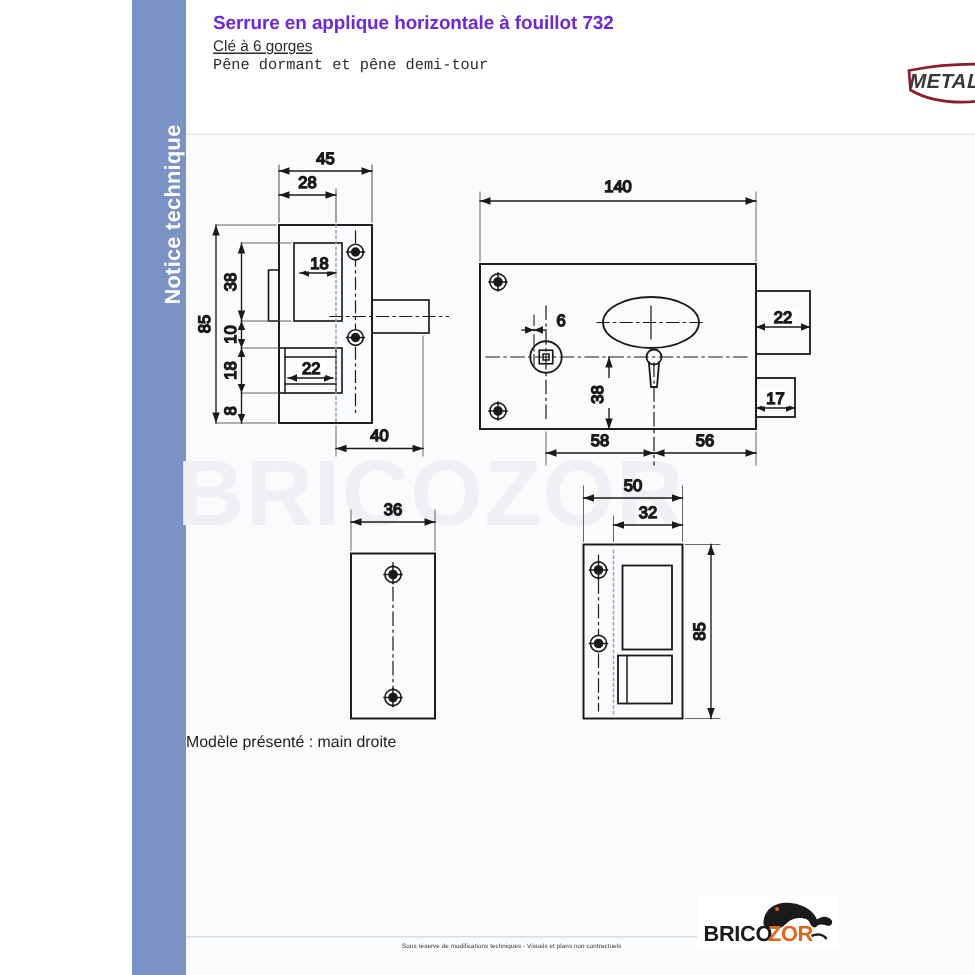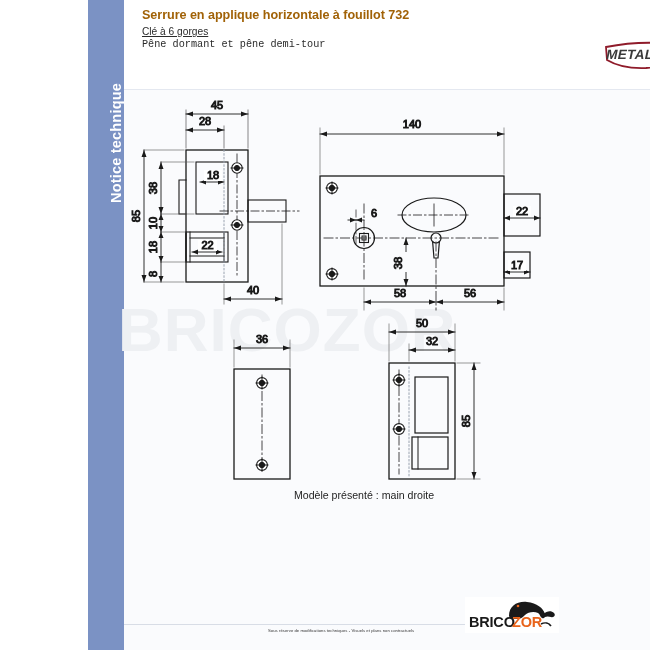--- a/index.html
+++ b/index.html
@@ -48,21 +48,21 @@
   }
   
   #header {
     position: absolute;
     left: 124px; top: 0;
     width: 526px; height: 90px;
     background: #ffffff;
   }
   #doc-title {
     position: absolute; left: 18px; top: 8px;
-    font-size: 12.6px; font-weight: bold; color: #a16207;
+    font-size: 12.6px; font-weight: bold; color: #6d28d9;
     letter-spacing: -.05px;
   }
   #doc-sub1 {
     position: absolute; left: 18px; top: 26px;
     font-size: 10.2px; color: #2b2b2b; text-decoration: underline;
   }
   #doc-sub2 {
     position: absolute; left: 18px; top: 39px;
     font-size: 10.2px; color: #2b2b2b; font-family: Liberation Mono, monospace;
   }
@@ -93,21 +93,21 @@
   #drawings {
     position: absolute;
     left: 124px; top: 92px;
     width: 526px; height: 430px;
   }
   .cap { font-family: "Liberation Sans", sans-serif; font-size: 11px; fill: #1a1a1a; }
   
   #model-caption {
     position: absolute;
     left: 124px; top: 489px; width: 480px;
-    text-align: center;
+    text-align: left;
     font-size: 10.6px; color: #1e1e1e;
   }
   
   #footer-rule {
     position: absolute; left: 124px; top: 624px;
     width: 406px; height: 1px; background: #d8dde6;
   }
   #footer-note {
     position: absolute; left: 268px; top: 628px;
     font-size: 4.2px; color: #333; letter-spacing: .05px;

